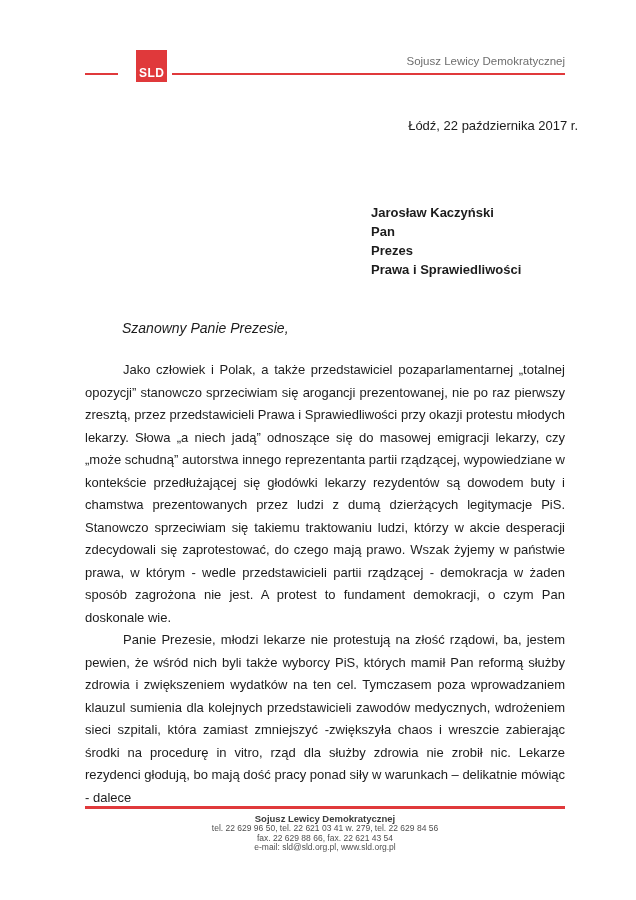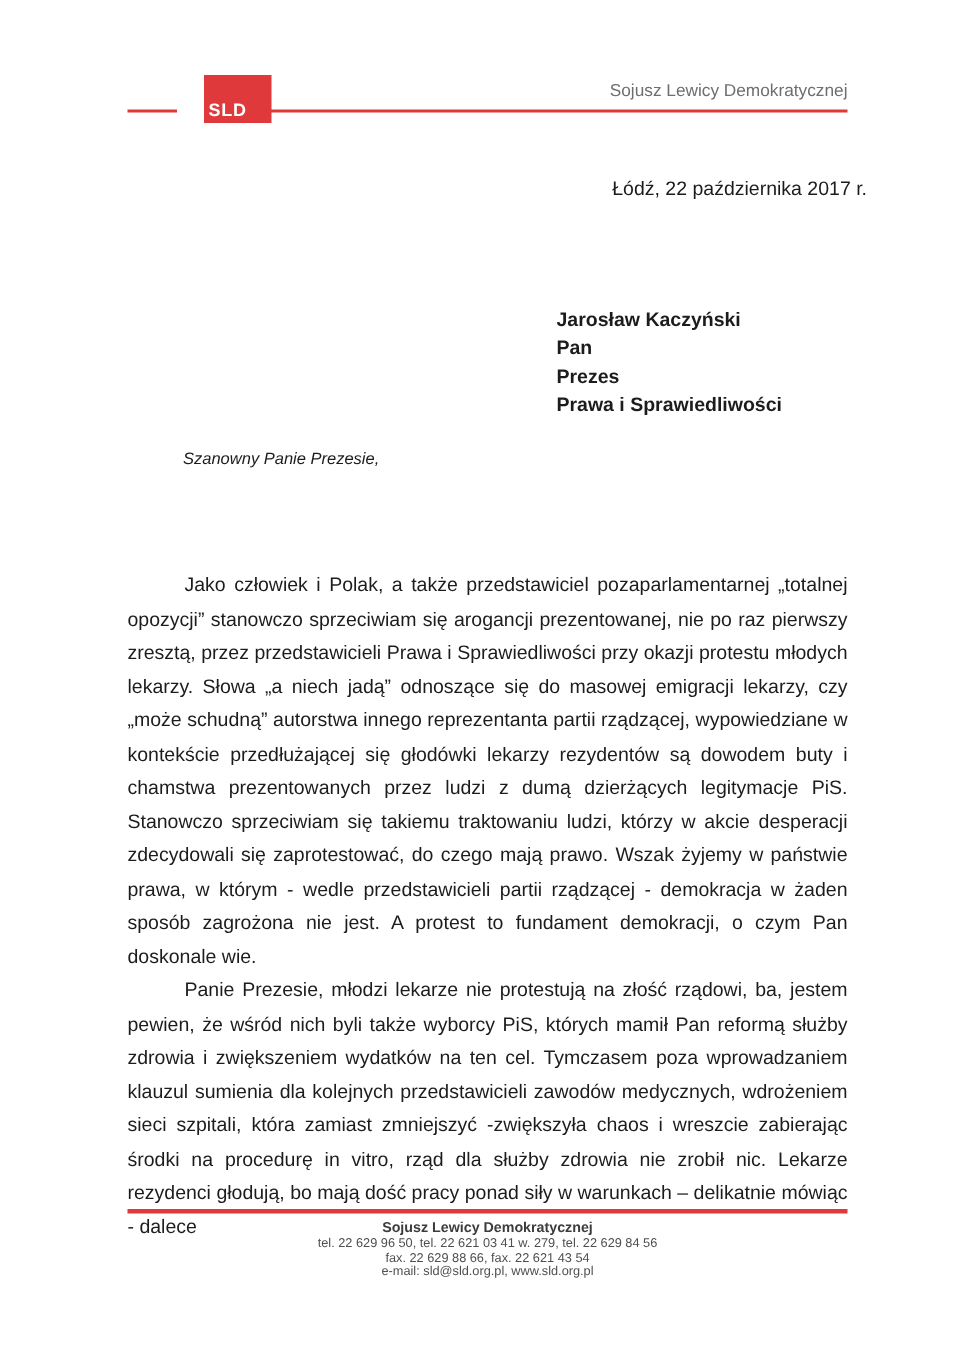--- a/index.html
+++ b/index.html
@@ -15,21 +15,21 @@
     width:636px;height:900px;
     background:#ffffff;
     font-family:"Liberation Sans",sans-serif;
     color:var(--ink);
     margin:0 auto;
     overflow:hidden;
   }
   
   .logo{
     position:absolute;left:136px;top:50px;
-    width:45px;height:32px;
+    width:31px;height:32px;
     background:var(--red);
   }
   .logo .logo-txt{
     position:absolute;left:3px;bottom:2px;
     color:#ffffff;font-weight:bold;
     font-size:12px;letter-spacing:.5px;
     font-family:"Liberation Sans",sans-serif;
   }
   .rule{position:absolute;top:73px;height:2px;background:var(--red);}
   .rule-left{left:85px;width:33px;}
@@ -46,29 +46,28 @@
   
   .sender{
     position:absolute;left:85px;top:119px;
     font-size:13px;line-height:23px;
   }
   .recipient{
     position:absolute;left:371px;top:203px;
     font-size:13px;font-weight:bold;line-height:19px;
   }
   .salutation{
-    position:absolute;left:122px;top:300px;
-    font-size:11px;font-style:italic;
+    position:absolute;left:122px;top:320px;
+    font-size:14px;font-style:italic;
   }
   
   .body-text{
     position:absolute;left:85px;top:359px;width:480px;
     font-size:13px;line-height:22.5px;
     text-align:justify;
-    margin-top:20px;
   }
   .body-text p{text-indent:38px;}
   
   .footer-rule{
     position:absolute;left:85px;top:806px;width:480px;height:3px;
     background:var(--red);
   }
   .footer{
     position:absolute;left:85px;top:813px;width:480px;
     text-align:center;color:var(--footer-gray);

